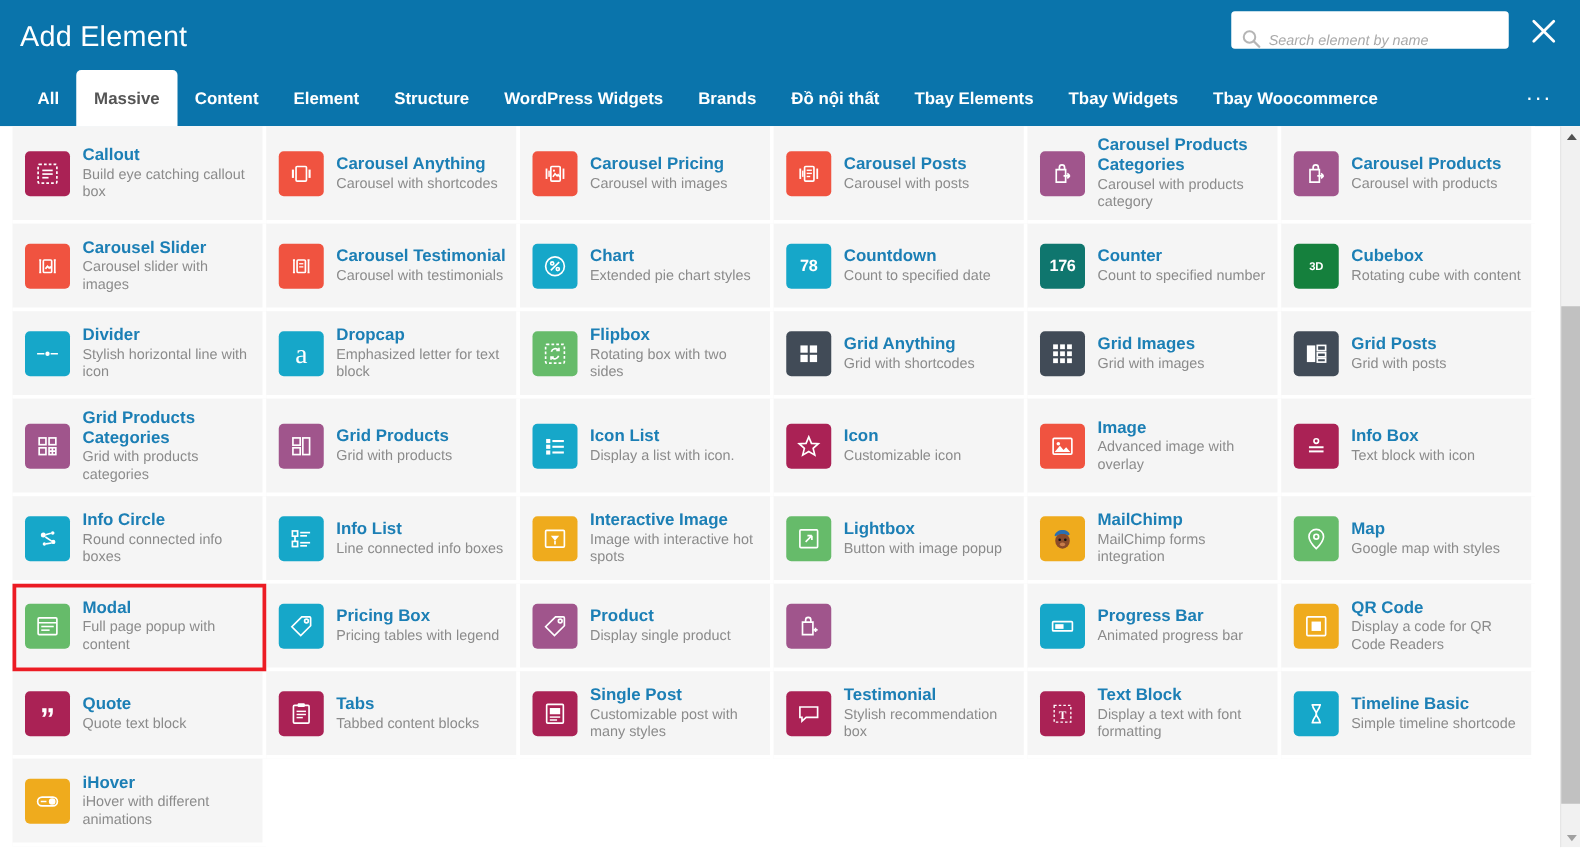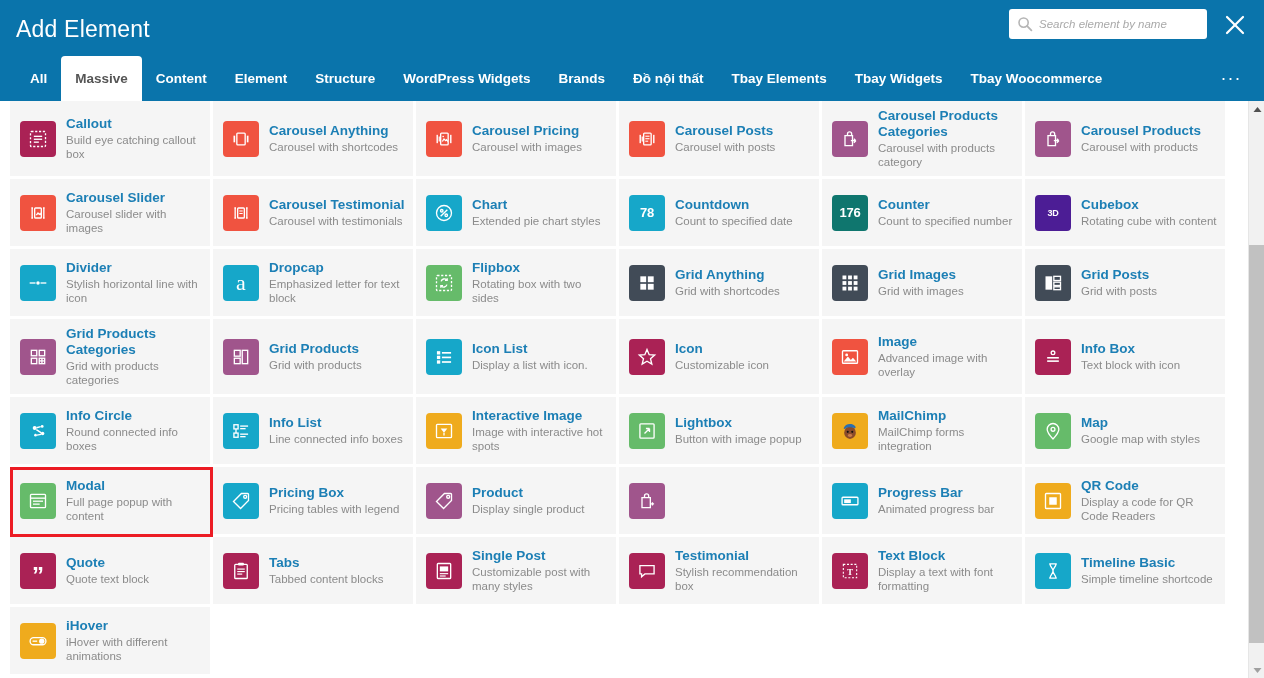--- a/index.html
+++ b/index.html
@@ -25,25 +25,25 @@
     position: absolute;
     left: 16px; top: 16px;
     font-size: 23px;
     color: #ffffff;
     font-weight: 400;
     letter-spacing: .2px;
   }
   .search-wrap {
     position: absolute;
     right: 57px; top: 9px;
-    width: 198px; height: 30px;
+    width: 222px; height: 30px;
     background: #ffffff;
     border-radius: 3px;
     display: flex;
-    align-items: center;
+    align-items: flex-end;
     padding: 0 8px;
   }
   .search-icon { width: 16px; height: 16px; flex: 0 0 16px; margin-right: 6px; }
   .search-input {
     border: 0; outline: 0;
     font-size: 11.5px;
     font-style: italic;
     color: #888;
     width: 100%;
     font-family: "Liberation Sans", sans-serif;
@@ -374,21 +374,21 @@
         <div class="cell">
           <div class="cell-icon" style="background: #0f766e;">
             <span class="num-glyph">176</span>
           </div>
           <div class="cell-text">
             <div class="cell-title">Counter</div>
             <div class="cell-desc">Count to specified number</div>
           </div>
         </div>
         <div class="cell">
-          <div class="cell-icon" style="background: #4c1d95;">
+          <div class="cell-icon" style="background: #15803d;">
             <span class="tiny-glyph">3D</span>
           </div>
           <div class="cell-text">
             <div class="cell-title">Cubebox</div>
             <div class="cell-desc">Rotating cube with content</div>
           </div>
         </div>
       </div>
       <div class="grid-row">
         <div class="cell">

